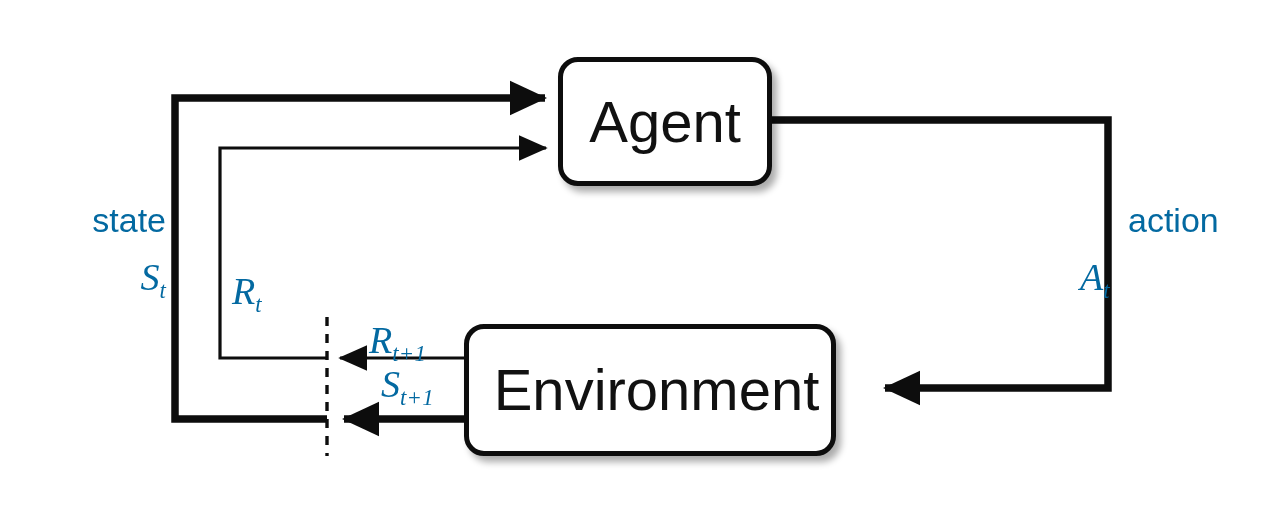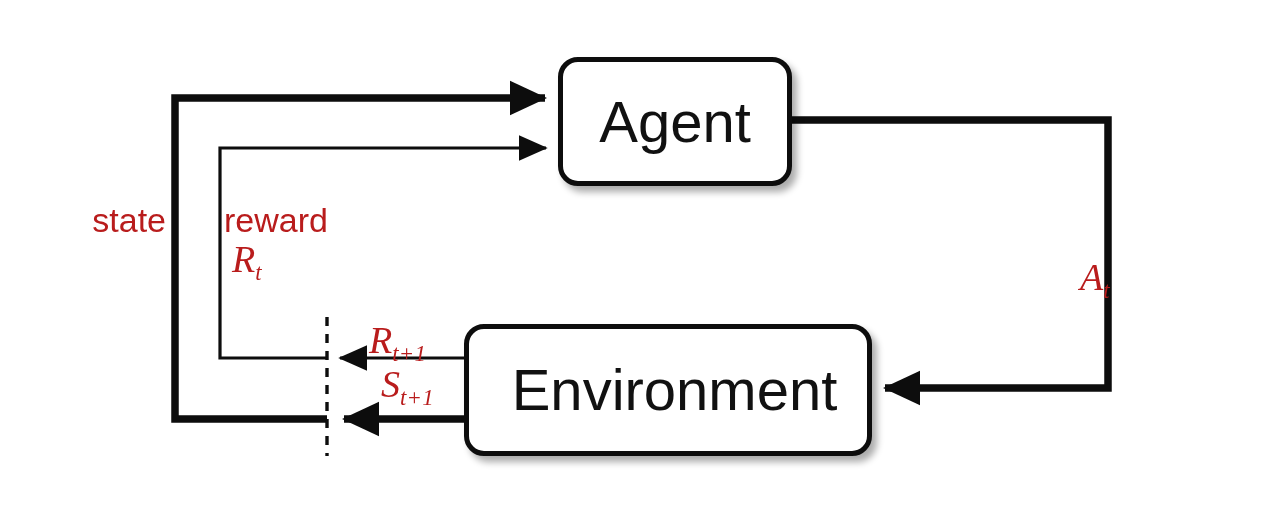--- a/index.html
+++ b/index.html
@@ -43,37 +43,37 @@
   .node-label {
     font-family: "Liberation Sans", sans-serif;
     color: #111111;
     font-weight: 400;
     line-height: 1;
     white-space: nowrap;
   }
   #agent-box {
     left: 558px;
     top: 57px;
-    width: 234px;
+    width: 214px;
     height: 129px;
   }
   #agent-box .node-label { font-size: 58px; }
   #environment-box {
     left: 464px;
     top: 324px;
-    width: 408px;
+    width: 372px;
     height: 132px;
     padding-left: 13px;
   }
   #environment-box .node-label { font-size: 58px; }
 
   
   .annot {
     position: absolute;
-    color: #b91c1c;
+    color: #0369a1;
     white-space: nowrap;
     line-height: 1;
     z-index: 4;
   }
   .annot-word {
     font-family: "Liberation Sans", sans-serif;
     font-size: 34px;
   }
   .annot-math {
     font-family: "Liberation Serif", serif;
@@ -86,21 +86,21 @@
     vertical-align: baseline;
     position: relative;
     top: 0.34em;
     letter-spacing: 0.01em;
   }
   .ralign { text-align: right; }
 
   #label-state-word  { left: 46px;  top: 203px; width: 120px; }
   #label-state-math  { left: 46px;  top: 258px; width: 120px; }
   #label-reward-word { left: 224px; top: 203px; }
-  #label-reward-math { left: 232px; top: 240px; }
+  #label-reward-math { left: 232px; top: 272px; }
   #label-action-word { left: 1128px; top: 203px; }
   #label-action-math { left: 1080px; top: 258px; }
   #label-reward-next { left: 369px; top: 321px; }
   #label-state-next  { left: 369px; top: 365px; margin-left: 12px; }
 </style>
 </head>
 <body>
 
 <div id="diagram-root">
 
@@ -132,23 +132,24 @@
 
   <div id="agent-box" class="node-box">
     <span class="node-label">Agent</span>
   </div>
 
   <div id="environment-box" class="node-box">
     <span class="node-label">Environment</span>
   </div>
 
   <div id="label-state-word" class="annot annot-word ralign">state</div>
+  <div id="label-state-math" class="annot annot-math ralign"><span>S</span><span class="sub">t</span></div>
 
-  <div id="label-reward-word" class="annot annot-word">reward</div>
   <div id="label-reward-math" class="annot annot-math"><span>R</span><span class="sub">t</span></div>
 
+  <div id="label-action-word" class="annot annot-word">action</div>
   <div id="label-action-math" class="annot annot-math"><span>A</span><span class="sub">t</span></div>
 
   <div id="label-reward-next" class="annot annot-math"><span>R</span><span class="sub">t+1</span></div>
 
   <div id="label-state-next" class="annot annot-math"><span>S</span><span class="sub">t+1</span></div>
 
 </div>
 
 </body></html>

